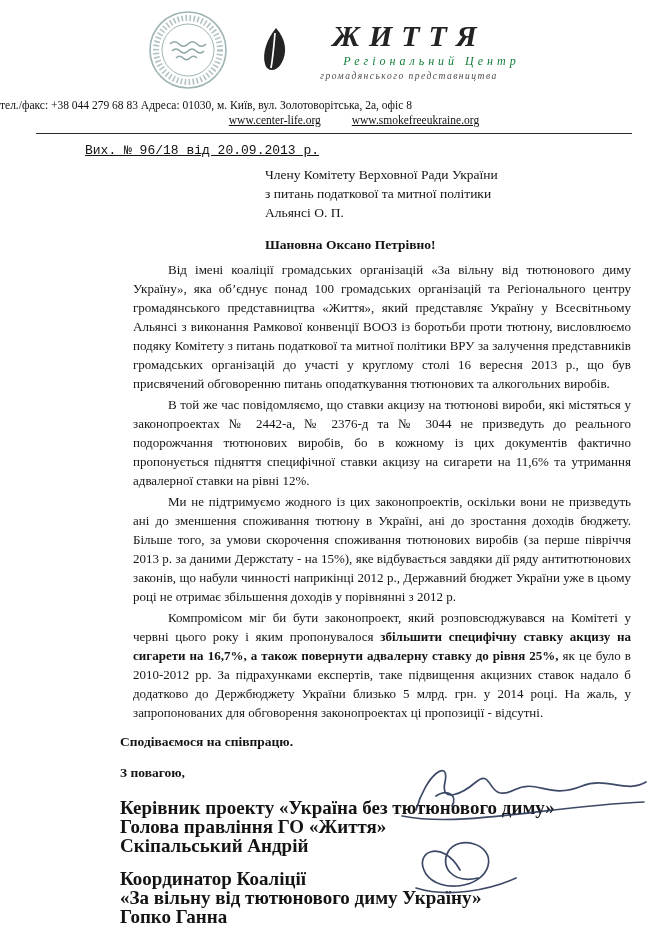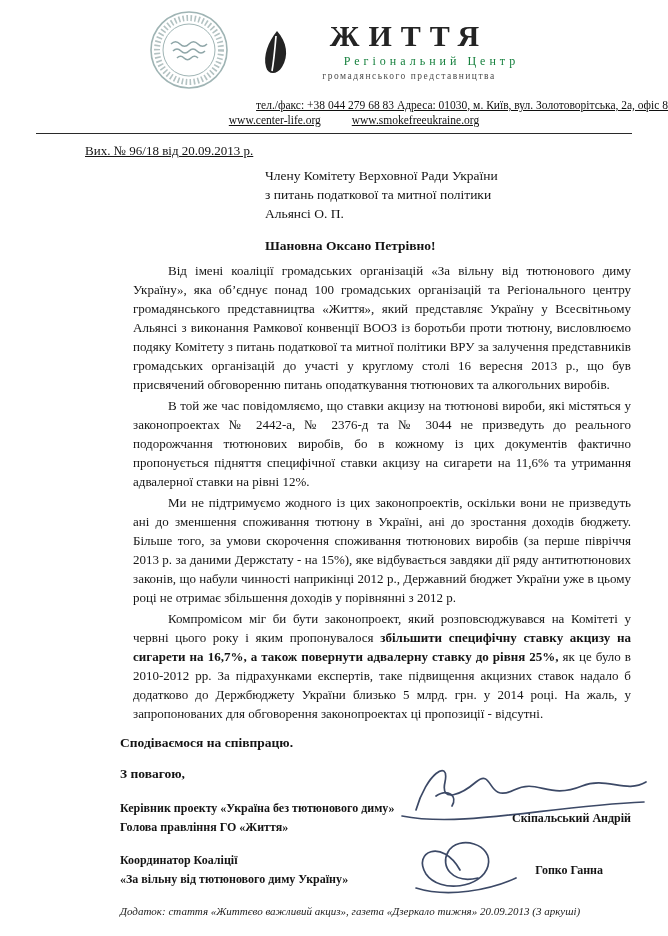--- a/index.html
+++ b/index.html
@@ -5,42 +5,42 @@
   * { margin:0; padding:0; box-sizing:border-box; }
   html,body { background:#e8e8e8; }
   .page {
     width:668px; height:936px; margin:0 auto; background:#ffffff;
     font-family:"Liberation Serif", serif; color:#141414;
     position:relative; overflow:hidden;
   }
   
   .header { display:flex; justify-content:center; align-items:center; gap:34px; padding-top:10px; }
   .stamp { width:80px; height:80px; flex:0 0 auto; }
-  .life-logo { display:flex; align-items:flex-end; gap:10px; }
+  .life-logo { display:flex; align-items:center; gap:10px;font-style:italic; }
   .leaf { display:block; margin-top:4px; }
   .life-text { display:flex; flex-direction:column; align-items:center; }
   .life-name { font-size:30px; font-weight:bold; letter-spacing:9px; color:#242424; line-height:32px; }
   .life-sub { font-size:12px; letter-spacing:4px; color:#15803d; margin-top:2px;margin-left:45px; }
   .life-sub2 { font-size:9.5px; letter-spacing:1.5px; color:#4b4b4b; margin-top:2px; }
-  .contact { text-align:right; font-size:11.5px; margin-top:9px; color:#101010;text-decoration:underline; }
+  .contact { text-align:left; font-size:11.5px; margin-top:9px; color:#101010; }
   .websites { text-align:center; font-size:11.5px; margin-top:3px;padding-left:40px; }
   .site { color:#101010; text-decoration:underline; margin:0 14px; cursor:pointer; }
   .rule { border-top:1.6px solid #2a2a2a; margin:7px 36px 0 36px; }
   
   .content { padding:0 37px 0 85px; }
-  .ref { margin-top:9px; font-size:13px; text-decoration:underline; }
+  .ref { margin-top:9px; font-size:13px; text-decoration:underline;font-family:Liberation Mono, monospace; }
   .recipient { margin-left:180px; margin-top:7px; font-weight:normal; font-size:13.5px; line-height:19px; }
   .salutation { margin-left:180px; margin-top:15px; font-weight:bold; font-size:13.5px; }
   .para { text-align:justify; text-indent:35px; font-size:13px; line-height:19px; margin-top:2px;margin-left:48px; }
   .para:first-child { margin-top:7px; }
   .bold { font-weight:bold; }
   .closing { margin:12px 0 0 35px; font-weight:bold; font-size:13.5px; }
   .regards { margin:15px 0 0 35px; font-weight:bold; font-size:13.5px; }
-  .sig-row { display:flex; justify-content:space-between; align-items:center;
-             margin:17px 0 0 35px; font-weight:bold; font-size:12px; line-height:19px; }
+  .sig-row { display:flex; justify-content:space-between; align-items:flex-start;
+             margin:17px 0 0 35px; font-weight:bold; font-size:19px; line-height:19px;flex-direction:column; }
   .sig-name { white-space:nowrap; }
   .sig-row.second { margin-top:14px;font-family:Liberation Serif, serif; }
   .sig-row.second .sig-name { padding-right:28px; }
   .attachment { margin:16px 0 0 35px; font-size:11px; font-style:italic; color:#1a1a1a; }
   
   .signature { position:absolute; pointer-events:none; }
   .sig1 { left:388px; top:752px; }
   .sig2 { left:398px; top:830px; }
 </style>
 </head>

